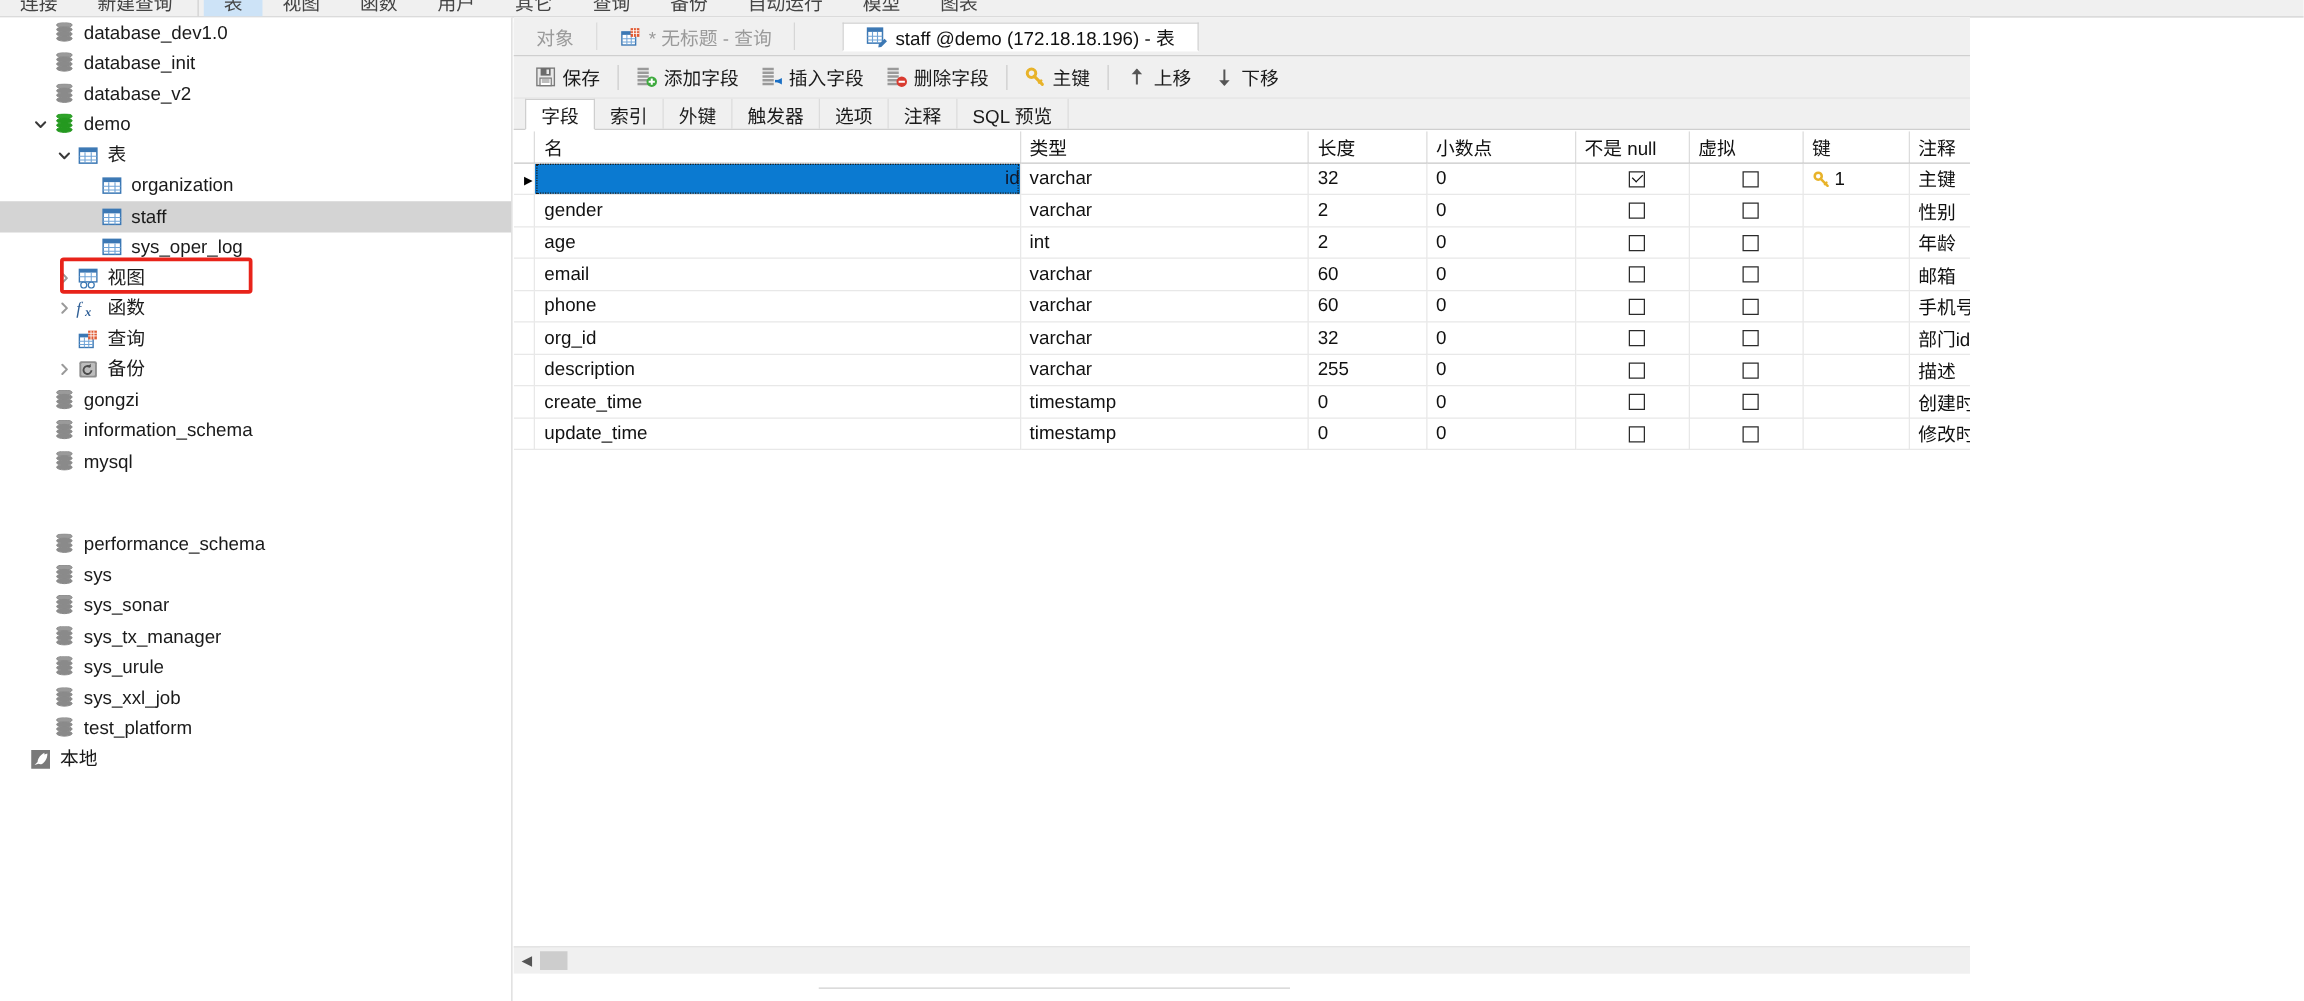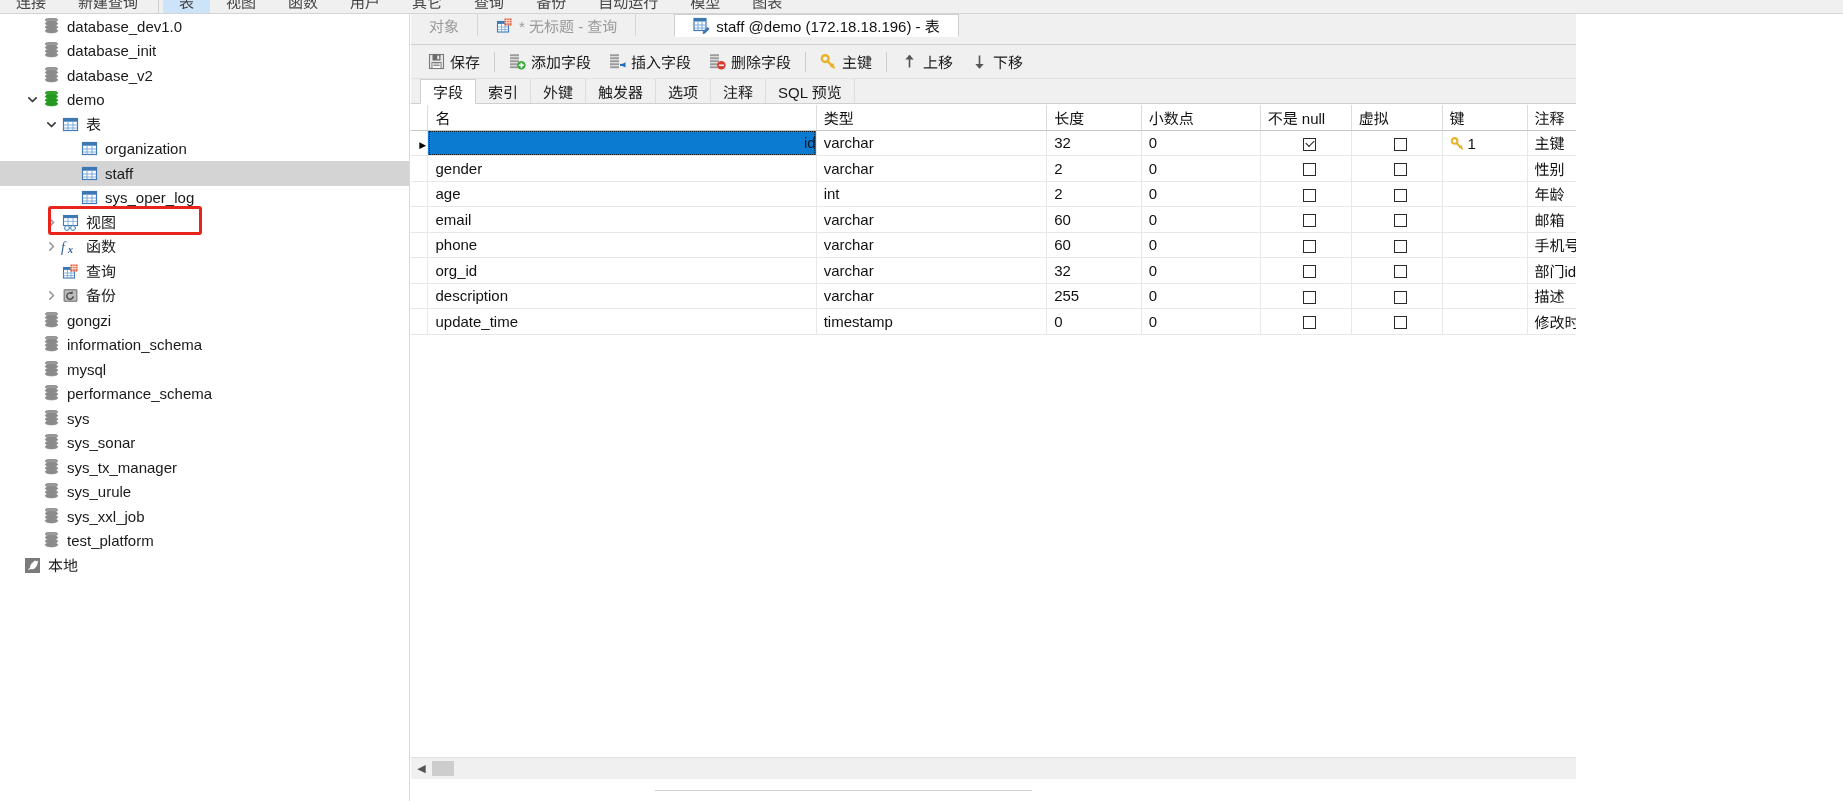--- a/index.html
+++ b/index.html
@@ -56,21 +56,21 @@
   
   .main {
     position: absolute; left: 411px; top: 14px; right: 0; height: 787px;
     background: #ffffff;
   }
 
   
   .tabbar {
     position: relative; height: 31px; background: #f0f0f0;
     border-bottom: 1px solid #cfcfcf;
-    display: flex; align-items: flex-start;
+    display: flex; align-items: center;
   }
   .tabbar-tab {
     display: flex; align-items: center; gap: 6px;
     padding: 0 18px; font-size: 15px; color: #6b6b6b;
     border-right: 1px solid #d6d6d6;
     background: #f0f0f0; white-space: nowrap;
   }
   .tabbar-tab.muted { color: #9a9a9a; }
   .tabbar-tab.active {
     background: #ffffff; color: #111;
@@ -388,21 +388,21 @@
           <span class="ico">
             <svg width="17" height="17" viewBox="0 0 17 17" xmlns="http://www.w3.org/2000/svg">
               <ellipse cx="8.5" cy="2" rx="6.2" ry="2.1" fill="#9a9a9a" stroke="#8a8a8a" stroke-width="0.8"></ellipse>
               <ellipse cx="8.5" cy="5.6" rx="6.2" ry="2.1" fill="#8a8a8a" stroke="#8a8a8a" stroke-width="0.8"></ellipse>
               <ellipse cx="8.5" cy="9.2" rx="6.2" ry="2.1" fill="#8a8a8a" stroke="#8a8a8a" stroke-width="0.8"></ellipse>
               <ellipse cx="8.5" cy="12.8" rx="6.2" ry="2.1" fill="#8a8a8a" stroke="#8a8a8a" stroke-width="0.8"></ellipse>
             </svg>
           </span>
           <span class="tree-label">mysql</span>
         </div>
-        <div class="tree-row" style="padding-left: 23px;">
+        <div class="tree-row" style="padding-left: 23px; margin-top: 42px;">
           <span class="twisty empty"></span>
           <span class="ico">
             <svg width="17" height="17" viewBox="0 0 17 17" xmlns="http://www.w3.org/2000/svg">
               <ellipse cx="8.5" cy="2" rx="6.2" ry="2.1" fill="#9a9a9a" stroke="#8a8a8a" stroke-width="0.8"></ellipse>
               <ellipse cx="8.5" cy="5.6" rx="6.2" ry="2.1" fill="#8a8a8a" stroke="#8a8a8a" stroke-width="0.8"></ellipse>
               <ellipse cx="8.5" cy="9.2" rx="6.2" ry="2.1" fill="#8a8a8a" stroke="#8a8a8a" stroke-width="0.8"></ellipse>
               <ellipse cx="8.5" cy="12.8" rx="6.2" ry="2.1" fill="#8a8a8a" stroke="#8a8a8a" stroke-width="0.8"></ellipse>
             </svg>
           </span>
           <span class="tree-label">performance_schema</span>
@@ -725,20 +725,31 @@
               <td class="">varchar</td>
               <td class="">255</td>
               <td class="">0</td>
               <td class="c-center"><span class="cb"></span></td>
               <td class="c-center"><span class="cb"></span></td>
               <td></td>
               <td class="">描述</td>
             </tr>
             <tr class="">
               <td class="gutter"></td>
+              <td class="c-name">create_time</td>
+              <td class="">timestamp</td>
+              <td class="">0</td>
+              <td class="">0</td>
+              <td class="c-center"><span class="cb"></span></td>
+              <td class="c-center"><span class="cb"></span></td>
+              <td></td>
+              <td class="">创建时间</td>
+            </tr>
+            <tr class="">
+              <td class="gutter"></td>
               <td class="c-name">update_time</td>
               <td class="">timestamp</td>
               <td class="">0</td>
               <td class="">0</td>
               <td class="c-center"><span class="cb"></span></td>
               <td class="c-center"><span class="cb"></span></td>
               <td></td>
               <td class="">修改时间</td>
             </tr>
           </tbody>

